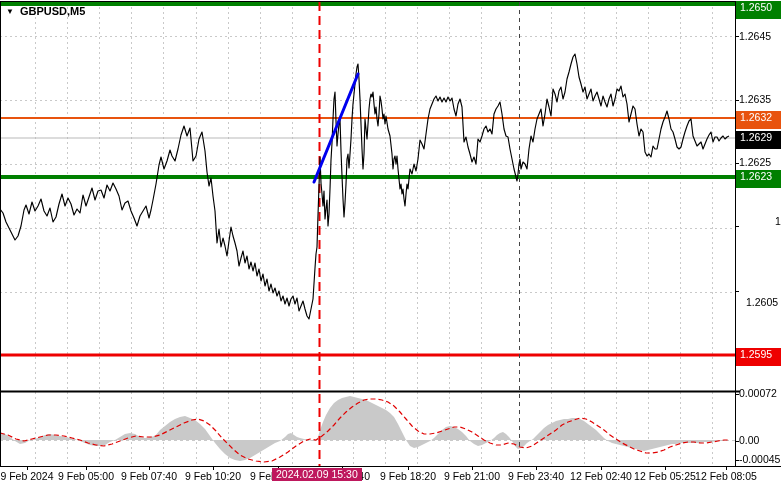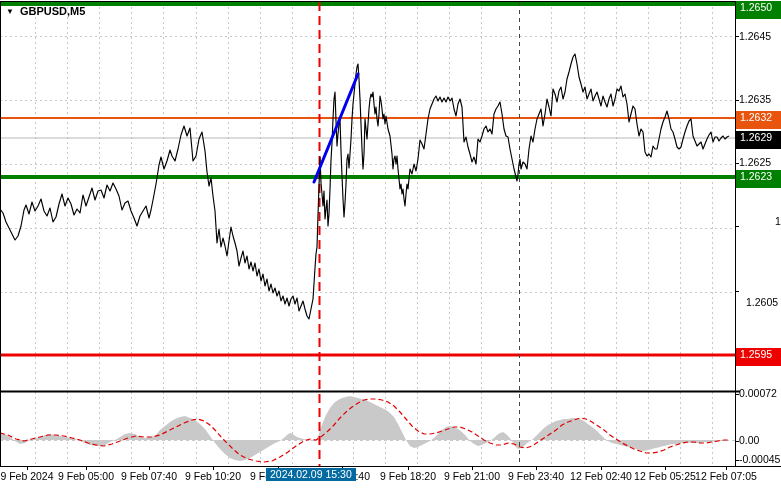--- a/index.html
+++ b/index.html
@@ -114,17 +114,17 @@
       <div class="t-label" style="left: 41px;">9 Feb 05:00</div>
       <div class="t-label" style="left: 104px;">9 Feb 07:40</div>
       <div class="t-label" style="left: 168px;">9 Feb 10:20</div>
       <div class="t-label" style="left: 233px;">9 Feb 13:00</div>
       <div class="t-label" style="left: 297px;">9 Feb 15:40</div>
       <div class="t-label" style="left: 363px;">9 Feb 18:20</div>
       <div class="t-label" style="left: 427px;">9 Feb 21:00</div>
       <div class="t-label" style="left: 491px;">9 Feb 23:40</div>
       <div class="t-label" style="left: 556px;">12 Feb 02:40</div>
       <div class="t-label" style="left: 620px;">12 Feb 05:25</div>
-      <div class="t-label" style="left: 681px;">12 Feb 07:05</div>
+      <div class="t-label" style="left: 681px;">12 Feb 08:05</div>
     </div>
 
-  <div class="t-badge" id="time-badge" style="left: 266px; background: #0369a1;">2024.02.09 15:30</div>
+  <div class="t-badge" id="time-badge" style="left: 272px; background: #be185d;">2024.02.09 15:30</div>
 </div>
 
 </body></html>

